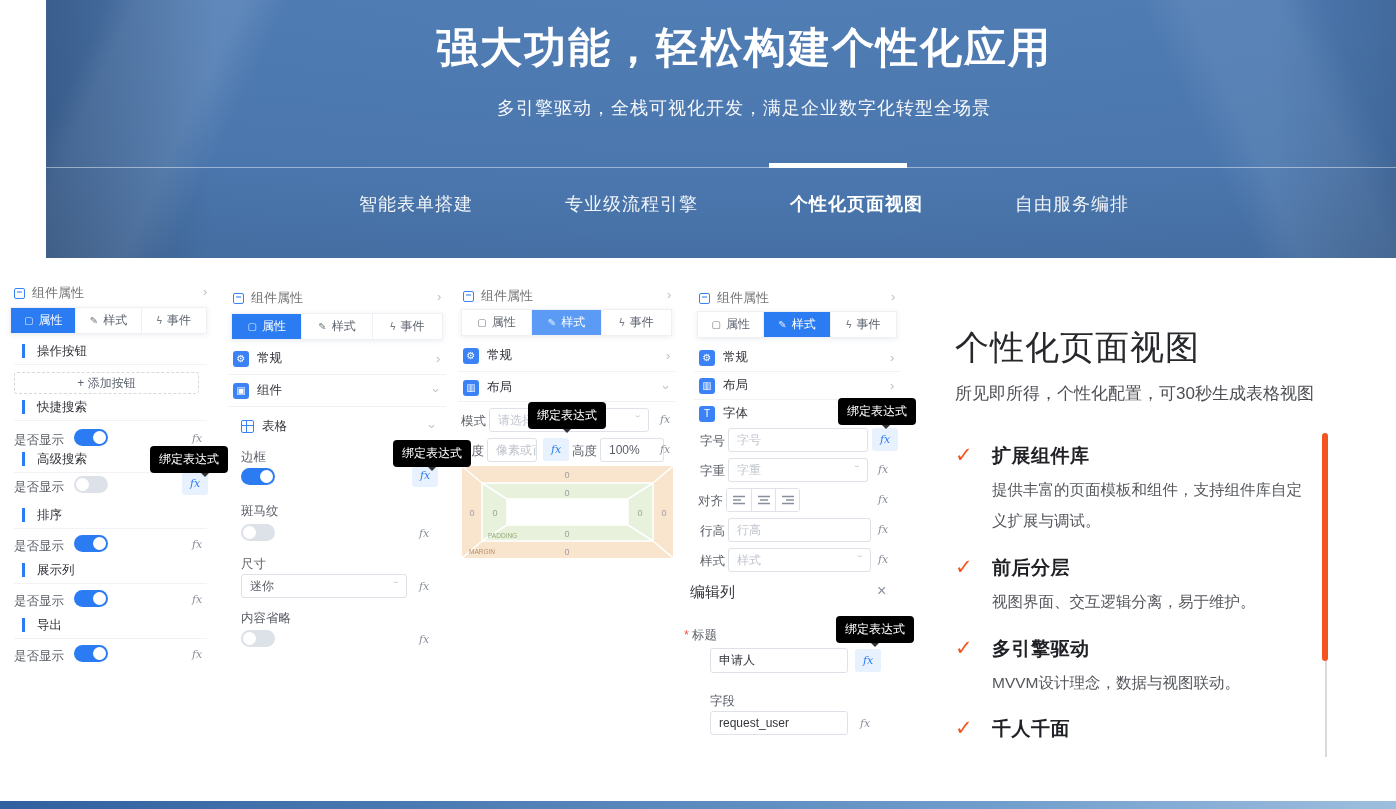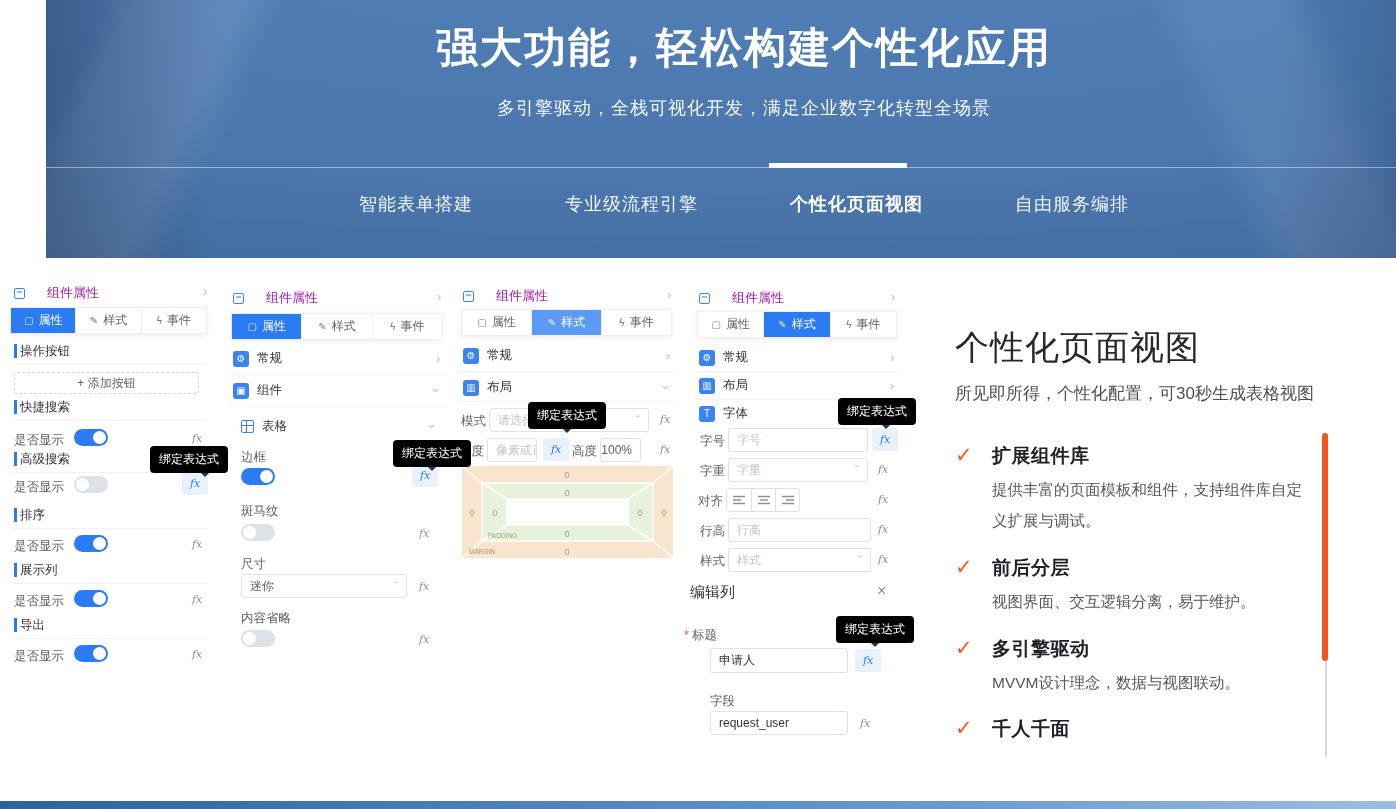--- a/index.html
+++ b/index.html
@@ -21,35 +21,35 @@
       color:#fff; font-size:42px; font-weight:700; letter-spacing:2px; }
   .hero-sub { position:absolute; left:0; top:96px; width:100%; text-align:center;
       color:rgba(255,255,255,.95); font-size:18px; letter-spacing:1px; }
   .hero-line { position:absolute; left:0; top:167px; width:100%; height:1px; background:rgba(255,255,255,.45); }
   .hero-tabs { position:absolute; left:0; top:192px; width:100%; display:flex; justify-content:center; gap:92px; }
   .hero-tab { color:rgba(255,255,255,.92); font-size:18px; letter-spacing:1px; cursor:pointer; }
   .hero-tab.active { color:#fff; font-weight:700; }
   .tab-underline { position:absolute; left:723px; top:163px; width:138px; height:5px; background:#fff; }
 
   
-  .p-header { position:absolute; display:flex; align-items:center; gap:22px; font-size:13px; color:#a21caf; }
+  .p-header { position:absolute; display:flex; align-items:center; gap:7px; font-size:13px; color:#737373; }
   .icon-cube { width:11px; height:11px; border:1.5px solid #3b82f6; border-radius:2px; position:relative; flex:0 0 auto; }
   .icon-cube::after { content:""; position:absolute; left:2px; top:2px; right:2px; height:2px; background:#3b82f6; opacity:.55; }
   .chev { color:#b9bec8; font-size:13px; line-height:1; }
   .chev.dn { display:inline-block; transform:rotate(90deg); }
   .p-hchev { position:absolute; color:#b9bec8; font-size:13px; }
   .seg-tabs { position:absolute; display:flex; background:#fff; border:1px solid #eef0f4; box-shadow:0 1px 5px rgba(60,80,120,.10); }
   .seg { flex:1; display:flex; align-items:center; justify-content:center; gap:5px; font-size:12px;
          color:#5d646f; border-left:1px solid #eef0f4; cursor:pointer; }
   .seg:first-child { border-left:none; }
   .seg .tico { font-size:10px; opacity:.85; }
   .seg.active { background:#2b7cf2; color:#fff; }
   .seg.active.lt { background:#5b9bf5; }
   .hairline { position:absolute; height:1px; background:#f0f2f6; }
-  .sec-label { position:absolute; font-size:12.5px; color:#303238; padding-left:3px; border-left:3px solid #2b7cf2; line-height:14px; }
+  .sec-label { position:absolute; font-size:12.5px; color:#303238; padding-left:12px; border-left:3px solid #2b7cf2; line-height:14px;margin-left:8px; }
   .f-label { position:absolute; font-size:12.5px; color:#5a5e66; }
   .switch { position:absolute; width:34px; height:17px; border-radius:9px; cursor:pointer; }
   .switch.on { background:#2b7cf2; }
   .switch.off { background:#dde1e8; }
   .switch::after { content:""; position:absolute; top:2px; width:13px; height:13px; border-radius:50%; background:#fff; }
   .switch.on::after { right:2px; }
   .switch.off::after { left:2px; }
   .fx { position:absolute; font-family:"DejaVu Serif","Liberation Serif",serif; font-style:italic;
         font-size:11px; color:#8a909b; cursor:pointer; }
   .fx.hl { background:#e8f1fe; color:#2b7cf2; padding:5px 8px; border-radius:3px; }
@@ -271,21 +271,21 @@
   </div>
   <div class="fx" style="left:660px; top:413px;">fx</div>
   <div class="tooltip" style="left:528px; top:402px;">绑定表达式</div>
 
   <div class="f-label" style="left:459px; top:443px;">宽度</div>
   <div class="ctl" style="left:487px; top:438px; width:50px; overflow:hidden;">
     <span class="ph" style="white-space:nowrap;">像素或百分…</span>
   </div>
   <div class="fx hl" style="left:543px; top:438px;">fx</div>
   <div class="f-label" style="left:572px; top:443px;">高度</div>
-  <div class="ctl" style="left:600px; top:438px; width:41px;justify-content:flex-end;">
+  <div class="ctl" style="left:600px; top:438px; width:64px;">
     <span>100%</span>
   </div>
   <div class="fx" style="left:660px; top:443px;">fx</div>
 
   <svg style="position:absolute; left:462px; top:466px;" width="211" height="92">
     <rect x="0" y="0" width="211" height="92" fill="#f9e4cd"></rect>
     <rect x="20" y="17" width="171" height="58" fill="#e8f1db" stroke="#ffffff" stroke-width="1.5"></rect>
     <rect x="45" y="33" width="121" height="26" fill="#ffffff" stroke="#ffffff" stroke-width="1.5"></rect>
     <g stroke="#ffffff" stroke-width="1.5">
       <line x1="0" y1="0" x2="20" y2="17"></line>

